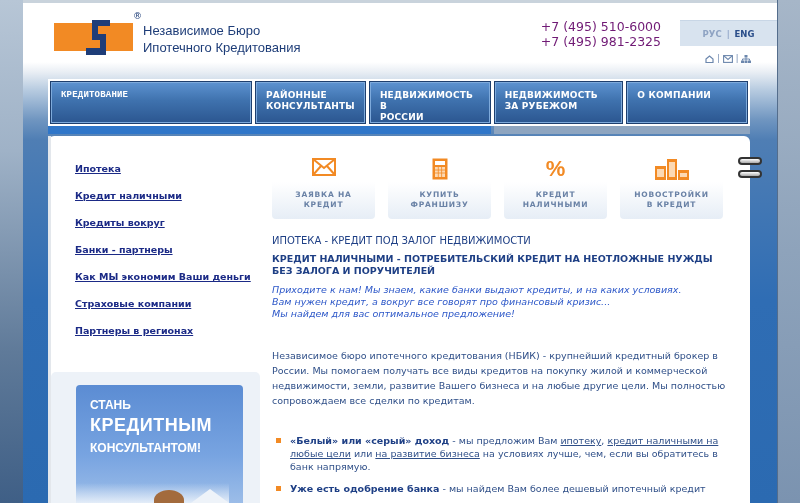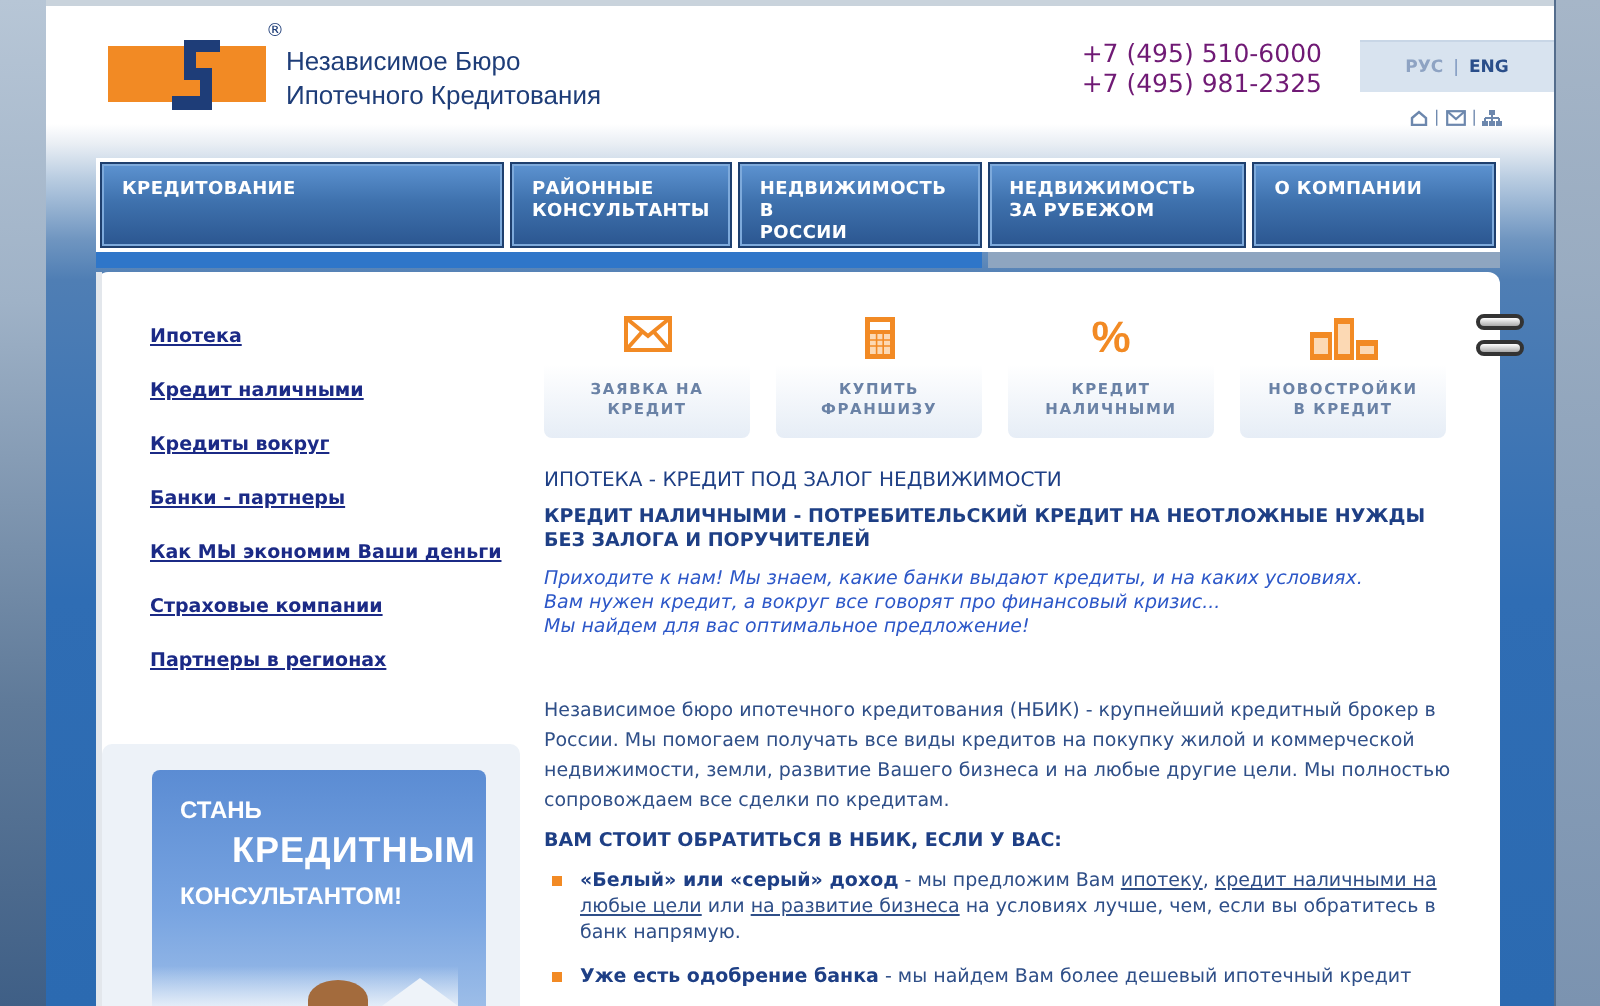--- a/index.html
+++ b/index.html
@@ -99,21 +99,21 @@
   .promo-bg {
     position: absolute; left: 51px; top: 372px; width: 209px; height: 131px; background: #edf2f8;
     border-radius: 5px 5px 0 0;
   }
   .promo {
     position: absolute; left: 76px; top: 385px; width: 167px; height: 118px;
     background: linear-gradient(180deg, #5b8cd3 0%, #78a4e1 60%, #9cbde8 100%);
     border-radius: 4px 4px 0 0; overflow: hidden;
   }
   .promo .p1 { position: absolute; left: 14px; top: 13px; color: #fff; font-weight: bold; font-size: 12px; font-family:"Liberation Sans",sans-serif; }
-  .promo .p2 { position: absolute; left: 14px; top: 30px; color: #fff; font-weight: bold; font-size: 18px; font-family:"Liberation Sans",sans-serif; letter-spacing: 0.5px; margin-left: 26px; }
+  .promo .p2 { position: absolute; left: 14px; top: 30px; color: #fff; font-weight: bold; font-size: 18px; font-family:"Liberation Sans",sans-serif; letter-spacing: 0.5px; }
   .promo .p3 { position: absolute; left: 14px; top: 56px; color: #fff; font-weight: bold; font-size: 12px; font-family:"Liberation Sans",sans-serif; }
   .promo .cloud { position:absolute; left: 0; top: 98px; width: 153px; height: 20px; background: linear-gradient(180deg, rgba(255,255,255,0) 0%, rgba(235,242,250,0.9) 100%); }
   .promo .head { position:absolute; left: 78px; top: 105px; width: 30px; height: 20px; border-radius: 50% 50% 0 0; background: #a36b3d; }
   .promo .mount { position:absolute; left: 115px; top: 104px; width: 38px; height: 14px; background: #eef3f9; clip-path: polygon(0 100%, 50% 0, 100% 100%); }
   
   .tiles { position: absolute; left: 272px; top: 152px; display: flex; gap: 13px; }
   .tile {
     width: 103px; height: 67px; border-radius: 4px;
     background: linear-gradient(180deg, #ffffff 0%, #ffffff 45%, #e6edf6 100%);
     text-align: center; position: relative;
@@ -192,21 +192,21 @@
         <rect x="3.5" y="0" width="3" height="2.5" fill="#6c87ad"></rect>
         <path d="M5 2.5 V4 M1.5 4 H8.5 M1.5 4 V5.5 M5 4 V5.5 M8.5 4 V5.5" stroke="#6c87ad" stroke-width="1"></path>
         <rect x="0" y="5.5" width="3" height="2.5" fill="#6c87ad"></rect>
         <rect x="3.5" y="5.5" width="3" height="2.5" fill="#6c87ad"></rect>
         <rect x="7" y="5.5" width="3" height="2.5" fill="#6c87ad"></rect>
       </svg>
   </span>
 </div>
 
 <div class="nav">
-  <div class="nav-item" style="width:206px;">
+  <div class="nav-item" style="width:206px;font-family:Liberation Mono, monospace;">
     <div>КРЕДИТОВАНИЕ</div>
     <div></div>
   </div>
   <div class="nav-item" style="width:112px;">
     <div>РАЙОННЫЕ</div>
     <div>КОНСУЛЬТАНТЫ</div>
   </div>
   <div class="nav-item" style="width:124px;">
     <div>НЕДВИЖИМОСТЬ В</div>
     <div>РОССИИ</div>
@@ -305,21 +305,20 @@
   <div class="h-kredit">
     <div>КРЕДИТ НАЛИЧНЫМИ - ПОТРЕБИТЕЛЬСКИЙ КРЕДИТ НА НЕОТЛОЖНЫЕ НУЖДЫ</div>
     <div>БЕЗ ЗАЛОГА И ПОРУЧИТЕЛЕЙ</div>
   </div>
   <div class="italic-intro">
     <div>Приходите к нам! Мы знаем, какие банки выдают кредиты, и на каких условиях.</div>
     <div>Вам нужен кредит, а вокруг все говорят про финансовый кризис...</div>
     <div>Мы найдем для вас оптимальное предложение!</div>
   </div>
   <div class="para">Независимое бюро ипотечного кредитования (НБИК) - крупнейший кредитный брокер в России. Мы помогаем получать все виды кредитов на покупку жилой и коммерческой недвижимости, земли, развитие Вашего бизнеса и на любые другие цели. Мы полностью сопровождаем все сделки по кредитам.</div>
-  <div class="h-vam">ВАМ СТОИТ ОБРАТИТЬСЯ В НБИК, ЕСЛИ У ВАС:</div>
   <ul class="bullets">
     <li>
       <b>«Белый» или «серый» доход</b><span> - мы предложим Вам </span><a>ипотеку</a><span>, </span><a>кредит наличными на любые цели</a><span> или </span><a>на развитие бизнеса</a><span> на условиях лучше, чем, если вы обратитесь в банк напрямую.</span>
     </li>
     <li>
       <b>Уже есть одобрение банка</b><span> - мы найдем Вам более дешевый ипотечный кредит</span>
     </li>
   </ul>
 </div>
 

